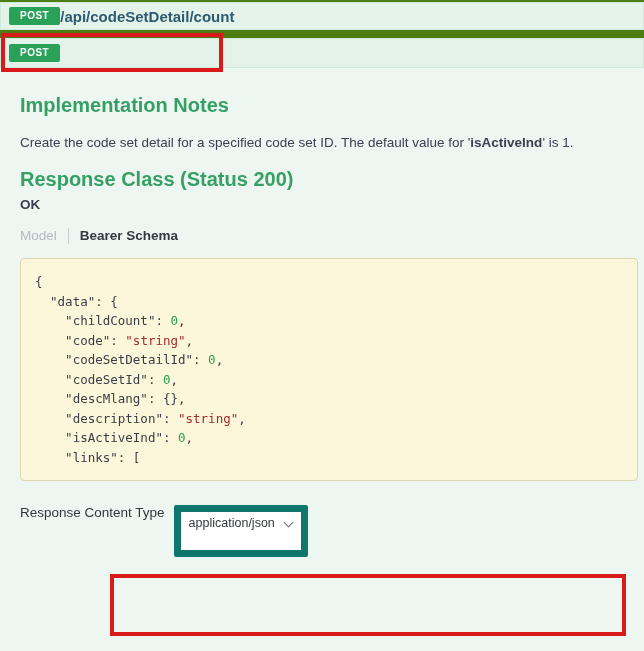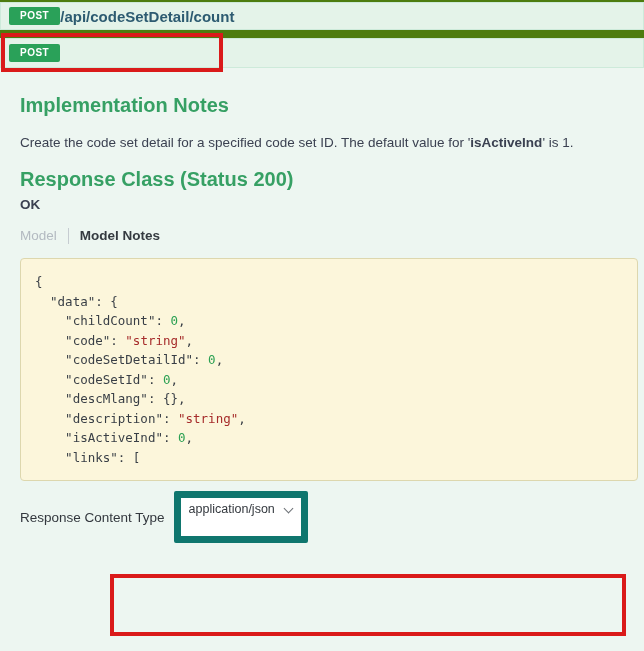--- a/index.html
+++ b/index.html
@@ -48,21 +48,21 @@
     background:#fcf6db; border:1px solid #ddd7ae; border-radius:4px;
     padding:13px 14px; font-family:"DejaVu Sans Mono", monospace;
     font-size:12.5px; line-height:19.5px; white-space:pre;
     color:#393f46;
   }
   .tok-p { color:#393f46; }
   .tok-k { color:#393f46; }
   .tok-n { color:#2aa052; }
   .tok-s { color:#a62c2b; }
 
-  .rct-row { margin-top:10px; display:flex; align-items:center; }
+  .rct-row { margin-top:24px; display:flex; align-items:flex-start; }
   .rct-label { font-size:13.5px; color:#33383e; }
   .select-box {
     position:relative; margin-left:9px; background:#fff;
     border:7px solid #0f766e; border-radius:2px;
     font-size:12.5px; color:#33383e;
     padding:4px 26px 20px 8px; cursor:default;
   }
   .select-box .chev {
     position:absolute; right:9px; top:7px;
     width:7px; height:7px;
@@ -116,21 +116,21 @@
 
     <div class="h-green h-notes">Implementation Notes</div>
     <div class="notes-text"><span>Create the code set detail for a specified code set ID. The default value for '</span><b>isActiveInd</b><span>' is 1.</span></div>
 
     <div class="h-green h-response">Response Class (Status 200)</div>
     <div class="ok-text">OK</div>
 
     <div class="tabs">
       <span class="tab-inactive">Model</span>
       <span class="tab-divider"></span>
-      <span class="tab-active">Model Notes</span>
+      <span class="tab-active">Bearer Schema</span>
     </div>
 
     <div class="code-block" id="code-block"><div><span class="tok-p">{</span></div><div><span class="tok-p">  </span><span class="tok-k">"data"</span><span class="tok-p">: {</span></div><div><span class="tok-p">    </span><span class="tok-k">"childCount"</span><span class="tok-p">: </span><span class="tok-n">0</span><span class="tok-p">,</span></div><div><span class="tok-p">    </span><span class="tok-k">"code"</span><span class="tok-p">: </span><span class="tok-s">"string"</span><span class="tok-p">,</span></div><div><span class="tok-p">    </span><span class="tok-k">"codeSetDetailId"</span><span class="tok-p">: </span><span class="tok-n">0</span><span class="tok-p">,</span></div><div><span class="tok-p">    </span><span class="tok-k">"codeSetId"</span><span class="tok-p">: </span><span class="tok-n">0</span><span class="tok-p">,</span></div><div><span class="tok-p">    </span><span class="tok-k">"descMlang"</span><span class="tok-p">: {},</span></div><div><span class="tok-p">    </span><span class="tok-k">"description"</span><span class="tok-p">: </span><span class="tok-s">"string"</span><span class="tok-p">,</span></div><div><span class="tok-p">    </span><span class="tok-k">"isActiveInd"</span><span class="tok-p">: </span><span class="tok-n">0</span><span class="tok-p">,</span></div><div><span class="tok-p">    </span><span class="tok-k">"links"</span><span class="tok-p">: [</span></div></div>
 
     <div class="rct-row">
       <span class="rct-label">Response Content Type</span>
       <span class="select-box">
         <span>application/json</span>
         <span class="chev"></span>
       </span>

